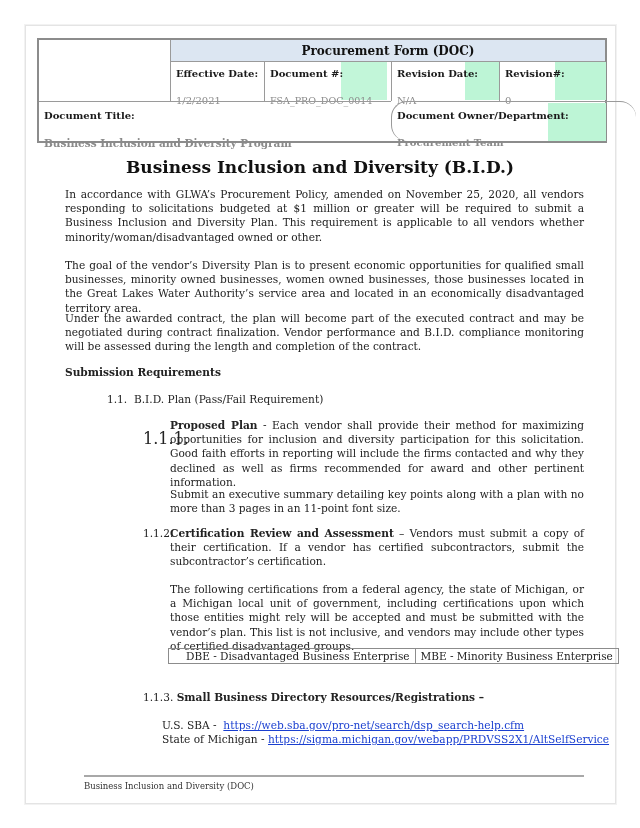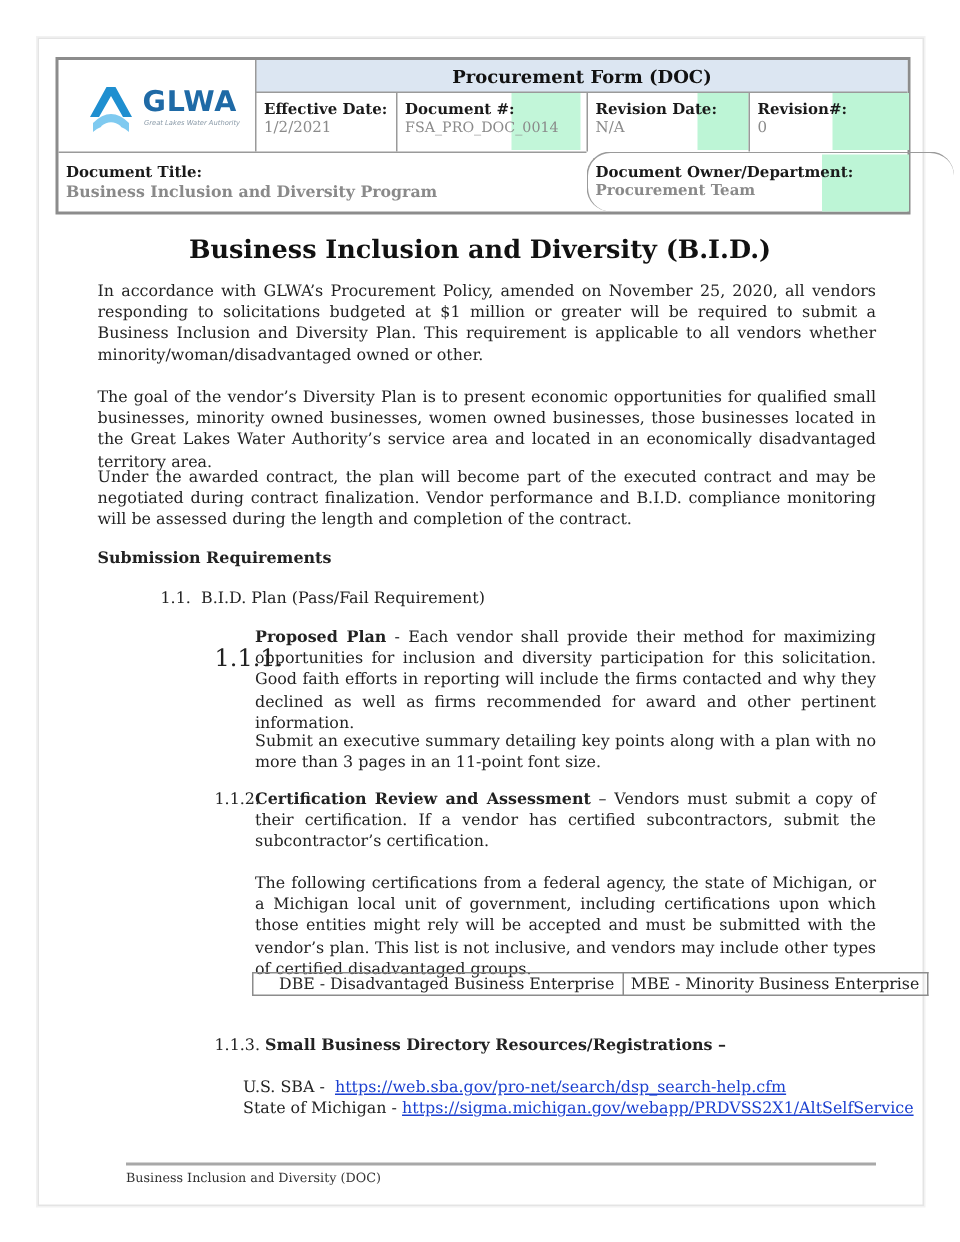--- a/index.html
+++ b/index.html
@@ -6,48 +6,39 @@
   body { width:640px; height:828px; position:relative; overflow:hidden;
          font-family:"DejaVu Serif","Liberation Serif",serif; color:#222; }
   .page { position:absolute; left:25px; top:25px; width:589px; height:777px;
           border:1px solid #e4e4e4; background:#fff; box-shadow:0 0 0 1px #f2f2f2; }
   .hdr { position:absolute; left:37px; top:38px; width:570px; height:105px;
          border:2px solid #8c8c8c; box-sizing:border-box; }
   .cell { position:absolute; box-sizing:border-box; }
   .bl { border-left:1px solid #9a9a9a; }
   .bt { border-top:1px solid #9a9a9a; }
   .lbl { font-weight:bold; font-size:10px; color:#1a1a1a; white-space:nowrap; }
-  .val { font-size:10px; color:#8a8a8a; white-space:nowrap; margin-top:1px; }
+  .val { font-size:10px; color:#8a8a8a; white-space:nowrap; margin-top:16px; }
   .mint { position:absolute; background:#bdf5d6; }
   .title { position:absolute; left:0; right:0; top:157px; text-align:center;
            font-weight:bold; font-size:17px; color:#111; }
   p.body { position:absolute; margin:0; font-size:10.6px; line-height:14.2px; text-align:justify; color:#222; }
   .h { font-weight:bold; }
   a.lnk { color:#1a3fd0; text-decoration:underline; }
   table.cert { position:absolute; left:168px; top:648px; width:415px; border-collapse:collapse; font-size:10.5px; }
   table.cert td { border:1px solid #8c8c8c; padding:0 5px; height:14px; line-height:13px; white-space:nowrap; position:relative; }
   .footer-line { position:absolute; left:84px; top:775px; width:500px; height:2px; background:#a8a8a8; }
   .footer-text { position:absolute; left:84px; top:781px; font-size:8.5px; color:#333; }
 </style>
 </head>
 <body>
 
 <div class="page"></div>
 
 <div class="hdr">
 
-  <div class="cell" style="left:0;top:0;width:131px;height:61px;">
-    <svg width="40" height="40" viewBox="0 0 40 40" style="position:absolute;left:15px;top:12px;">
-      <path d="M6 26 L17 6 L23 6 L34 26 L28 26 L20 12 L12 26 Z" fill="#1f8fd0"></path>
-      <path d="M8 30 Q20 18 32 30 L32 36 Q20 26 8 36 Z" fill="#7fcaf0"></path>
-      <path d="M14 33 Q20 28 26 33" stroke="#ffffff" stroke-width="2" fill="none"></path>
-    </svg>
-    <span style="position:absolute;left:56px;top:17px;font-family:'DejaVu Sans','Liberation Sans',sans-serif;font-weight:bold;font-size:19px;color:#1f6aa6;letter-spacing:0.5px;">GLWA</span>
-    <span style="position:absolute;left:57px;top:40px;font-family:'DejaVu Sans','Liberation Sans',sans-serif;font-size:4.5px;color:#8a9aa8;font-style:italic;white-space:nowrap;">Great Lakes Water Authority</span>
-  </div>
 
   <div class="cell bl" style="left:131px;top:0;width:435px;height:22px;background:#dce6f2;border-bottom:1px solid #9a9a9a;text-align:center;">
     <span style="font-weight:bold;font-size:12px;line-height:21px;color:#111;">Procurement Form (DOC)</span>
   </div>
 
   <div class="cell bl" style="left:131px;top:22px;width:94px;height:39px;padding:6px 0 0 5px;">
     <div class="lbl">Effective Date:</div>
     <div class="val">1/2/2021</div>
   </div>
 

